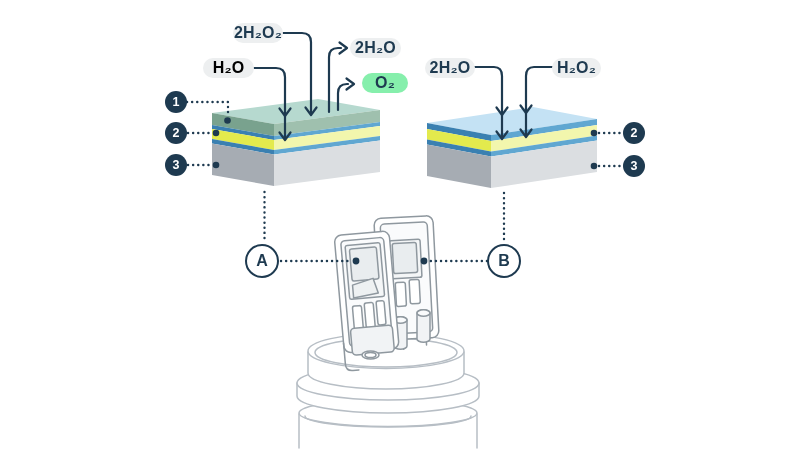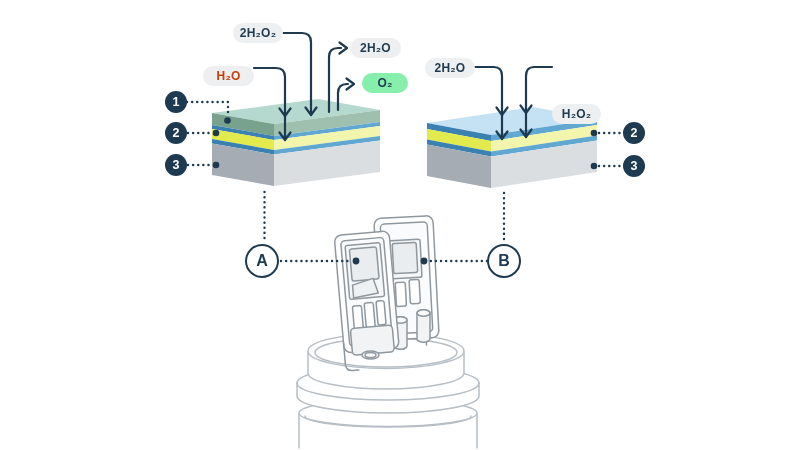--- a/index.html
+++ b/index.html
@@ -3,21 +3,21 @@
 <meta charset="utf-8">
 <style>
   html,body { margin:0; padding:0; background:#ffffff; }
   .canvas {
     position:relative; width:800px; height:450px; background:#ffffff;
     overflow:hidden; font-family:"Liberation Sans","DejaVu Sans",sans-serif;
   }
   svg.scene { position:absolute; left:0; top:0; }
   .pill {
     position:absolute; display:flex; align-items:center; justify-content:center;
-    border-radius:10px; font-size:12px; font-weight:bold; line-height:1;
+    border-radius:10px; font-size:16px; font-weight:bold; line-height:1;
     letter-spacing:0.2px; height:20px;
   }
   .badge {
     position:absolute; width:22px; height:22px; border-radius:50%;
     display:flex; align-items:center; justify-content:center;
     font-size:12.5px; font-weight:bold; color:#ffffff; line-height:1;
   }
   .marker {
     position:absolute; width:34px; height:34px; border-radius:50%;
     background:#ffffff; border:2.5px solid #1e3a50; box-sizing:border-box;
@@ -153,25 +153,25 @@
       <circle cx="216" cy="133" r="3.3"></circle>
       <circle cx="216" cy="165" r="3.3"></circle>
       <circle cx="594" cy="133" r="3.3"></circle>
       <circle cx="594" cy="166" r="3.3"></circle>
       <circle cx="356" cy="261" r="3.4"></circle>
       <circle cx="424" cy="261" r="3.4"></circle>
     </g>
   </svg>
 
   <div class="pill" style="left: 233px; top: 23px; width: 50px; background: rgb(237, 239, 240); color: rgb(30, 58, 80);">2H₂O₂</div>
-  <div class="pill" style="left: 203px; top: 66px; width: 51px; background: rgb(237, 239, 240); color: #c2410c;">H₂O</div>
+  <div class="pill" style="left: 203px; top: 58px; width: 51px; background: rgb(237, 239, 240); color: #000000;">H₂O</div>
   <div class="pill" style="left: 350px; top: 38px; width: 51px; background: rgb(237, 239, 240); color: rgb(30, 58, 80);">2H₂O</div>
   <div class="pill" style="left: 362px; top: 73px; width: 46px; background: #86efac; color: rgb(30, 58, 80);">O₂</div>
   <div class="pill" style="left: 425px; top: 58px; width: 50px; background: rgb(237, 239, 240); color: rgb(30, 58, 80);">2H₂O</div>
-  <div class="pill" style="left: 552px; top: 58px; width: 49px; background: rgb(237, 239, 240); color: rgb(30, 58, 80); margin-top: 46px;">H₂O₂</div>
+  <div class="pill" style="left: 552px; top: 58px; width: 49px; background: rgb(237, 239, 240); color: rgb(30, 58, 80);">H₂O₂</div>
 
   <div class="badge" style="left: 165px; top: 91px; background: rgb(30, 58, 80);">1</div>
   <div class="badge" style="left: 165px; top: 122px; background: rgb(30, 58, 80);">2</div>
   <div class="badge" style="left: 165px; top: 154px; background: rgb(30, 58, 80);">3</div>
   <div class="badge" style="left: 623px; top: 122px; background: rgb(30, 58, 80);">2</div>
   <div class="badge" style="left: 623px; top: 155px; background: rgb(30, 58, 80);">3</div>
 
   <div class="marker" style="left: 245px; top: 244px; color: rgb(30, 58, 80); border-color: rgb(30, 58, 80);">A</div>
   <div class="marker" style="left: 487px; top: 244px; color: rgb(30, 58, 80); border-color: rgb(30, 58, 80);">B</div>
 

